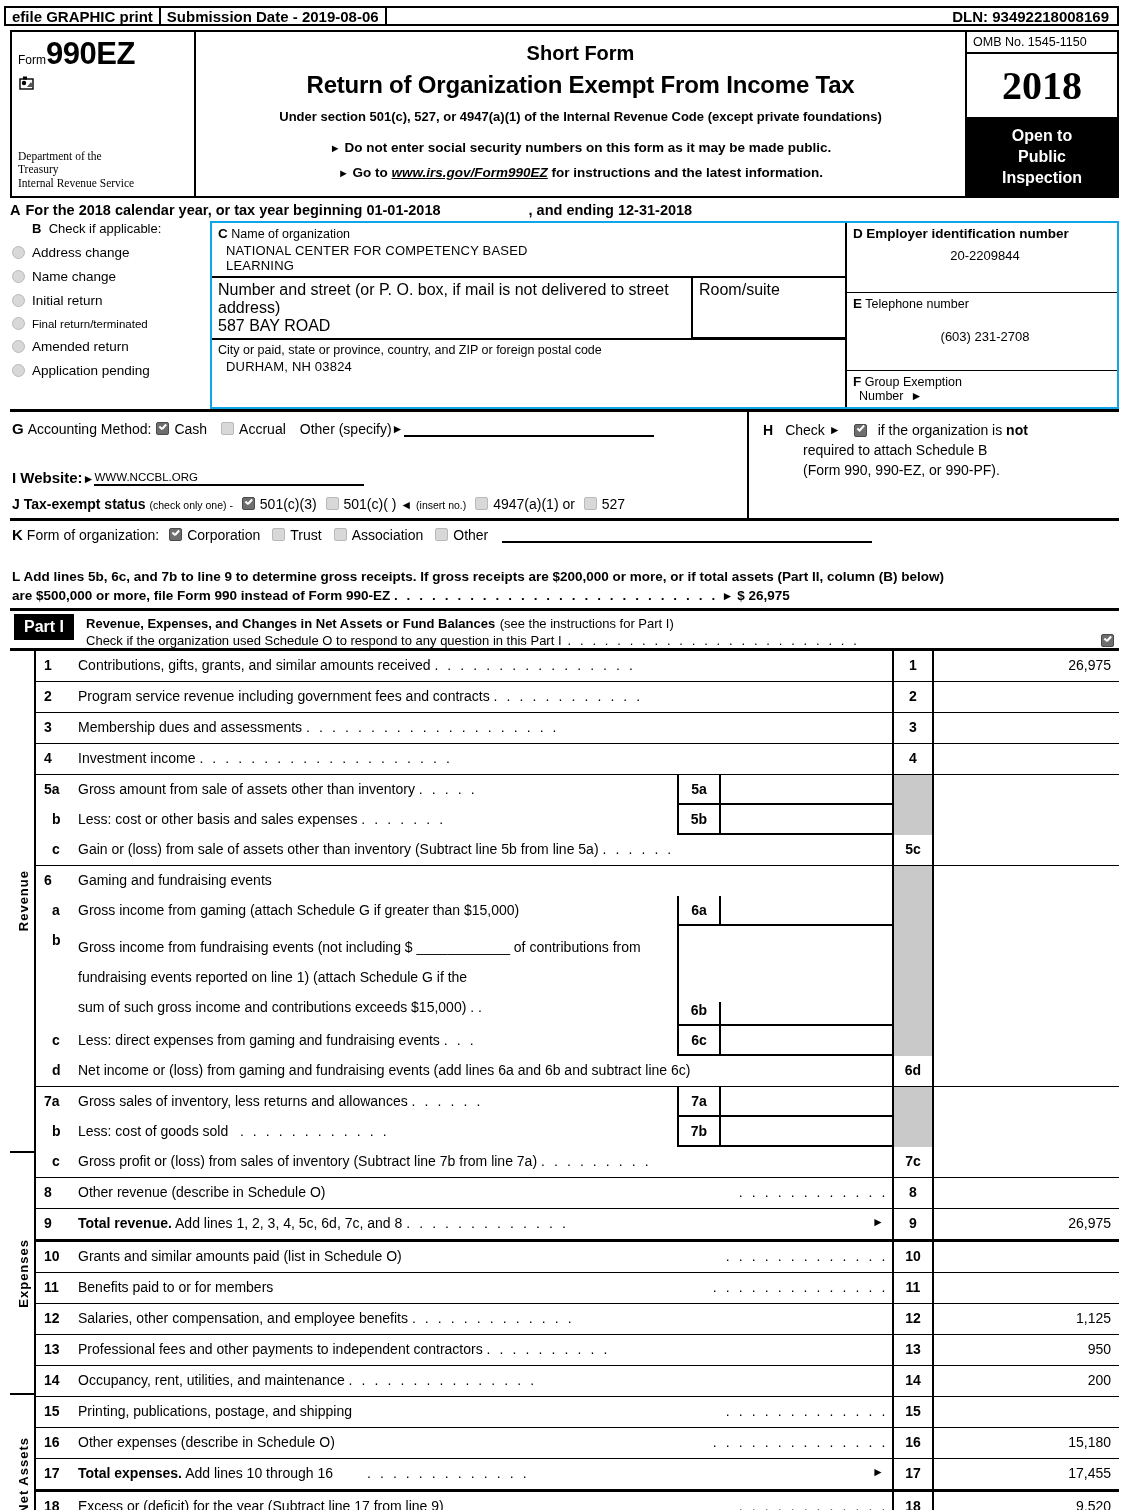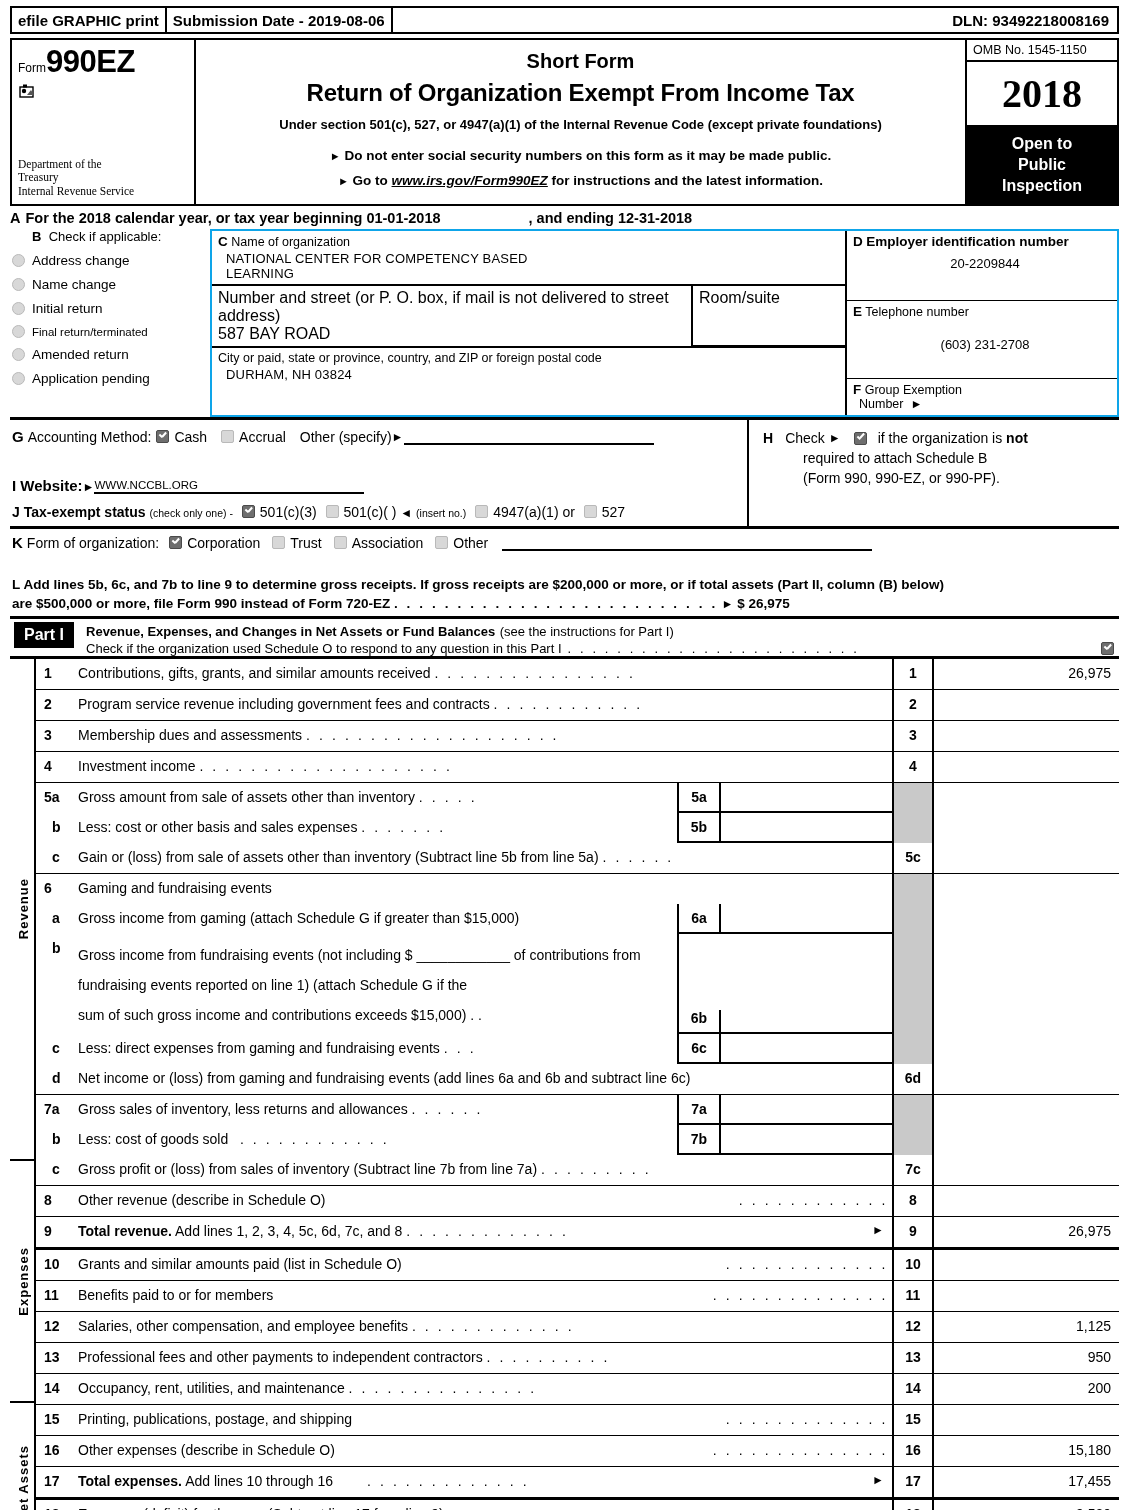--- a/index.html
+++ b/index.html
@@ -5,21 +5,21 @@
   html,body{margin:0;padding:0;background:#fff;}
   body{
     font-family:"Liberation Sans", sans-serif;
     color:#000;
     width:1129px;
     -webkit-font-smoothing:none;
   }
   .page{width:1129px;position:relative;padding:0;box-sizing:border-box;}
 
   
-  .efile-strip{display:flex;align-items:stretch;height:28px;margin:6px 10px 4px 10px;
+  .efile-strip{display:flex;align-items:stretch;height:20px;margin:6px 10px 4px 4px;
      border:2px solid #000;box-sizing:border-box;}
   .efile-cell{display:flex;align-items:center;padding:0 6px;font-weight:bold;font-size:15px;
      border-right:2px solid #000;white-space:nowrap;}
   .efile-cell.last{border-right:none;flex:1;justify-content:flex-end;padding-right:8px;}
 
   
   .masthead{display:flex;margin:0 10px;border:2px solid #000;box-sizing:border-box;}
   .mh-left{width:184px;border-right:2px solid #000;box-sizing:border-box;padding:4px 6px 6px 6px;
      position:relative;}
   .form-lbl{font-size:12px;font-weight:normal;font-family:"Liberation Sans",sans-serif;}
@@ -330,21 +330,21 @@
       <span class="cbox-sq" style="margin-left:12px"></span>
         <span>Trust</span>
       <span class="cbox-sq" style="margin-left:12px"></span>
         <span>Association</span>
       <span class="cbox-sq" style="margin-left:12px"></span>
         <span>Other</span>
       <span class="ul" style="width:370px;margin-left:14px"></span>
     </div>
     <div class="rowL">
       <div><b>L</b> <span>Add lines 5b, 6c, and 7b to line 9 to determine gross receipts. If gross receipts are $200,000 or more, or if total assets (Part II, column (B) below)</span></div>
-      <div><span>are $500,000 or more, file Form 990 instead of Form 720-EZ</span> <span class="dots">. . . . . . . . . . . . . . . . . . . . . . . . . .</span> <span class="tri">►</span> <span>$</span> <span>26,975</span></div>
+      <div><span>are $500,000 or more, file Form 990 instead of Form 990-EZ</span> <span class="dots">. . . . . . . . . . . . . . . . . . . . . . . . . .</span> <span class="tri">►</span> <span>$</span> <span>26,975</span></div>
     </div>
   </div>
 
   <div class="partbar">
     <div class="parttag">Part I</div>
     <div class="parttxt">
       <div class="t1"><span style="font-weight:bold">Revenue, Expenses, and Changes in Net Assets or Fund Balances</span> <span>(see the instructions for Part I)</span></div>
       <div class="t2">
         <span>Check if the organization used Schedule O to respond to any question in this Part I</span>
         <span class="dots" style="flex:1;margin-left:6px;overflow:hidden">. . . . . . . . . . . . . . . . . . . . . . . .</span>

